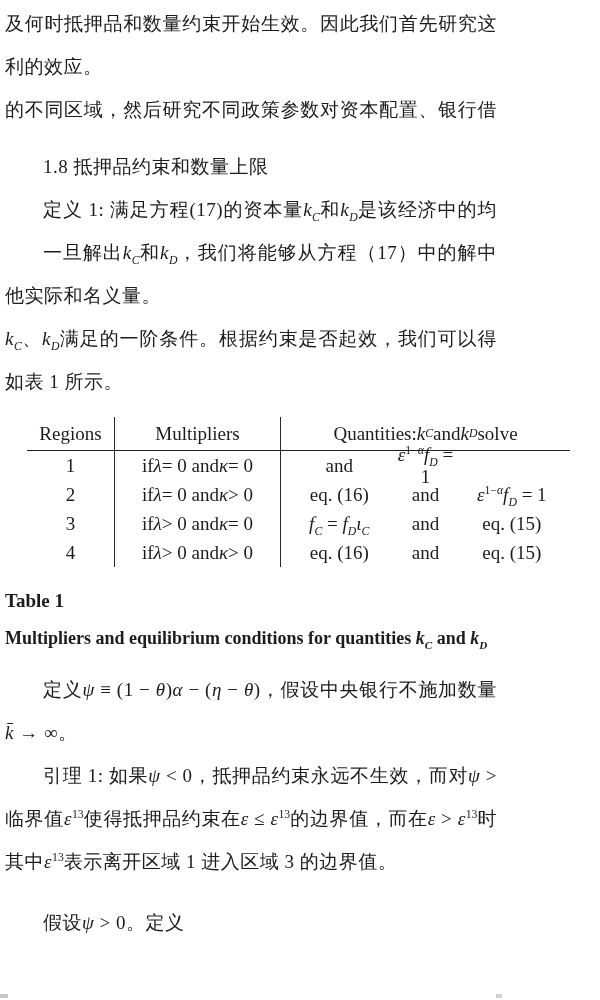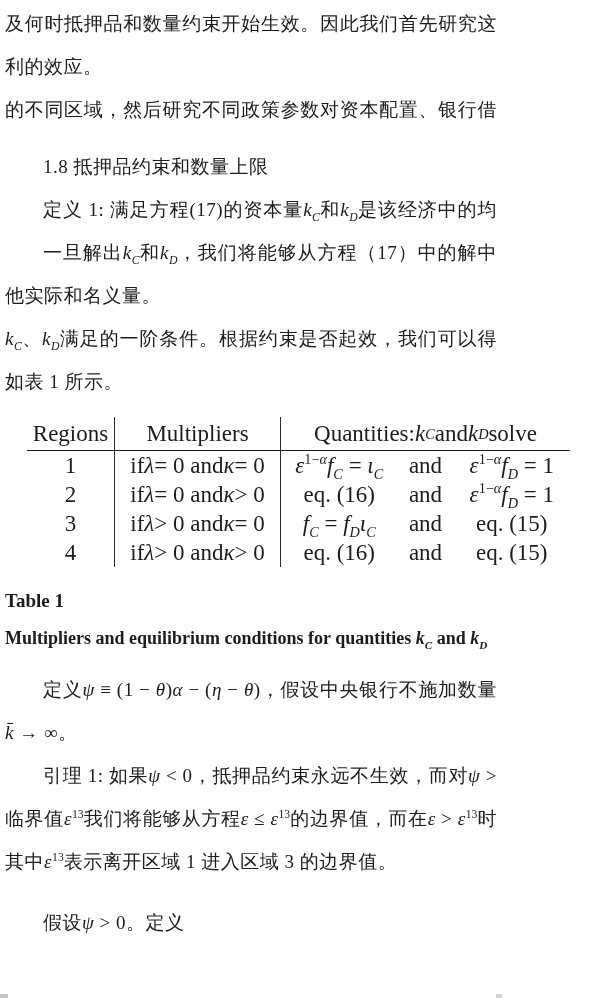--- a/index.html
+++ b/index.html
@@ -26,21 +26,21 @@
   .it { font-style: italic; }
   sub, sup { font-size: 0.62em; line-height: 0; letter-spacing: 0; }
 
   
   .table1 {
     display: grid;
     grid-template-columns: 88px 166px 289px;
     grid-template-rows: 34px 29px 29px 29px 29px;
     width: 543px;
     margin: 14px 0 4px 22px;
-    font-size: 23px;
+    font-size: 19px;
     letter-spacing: 0;
   }
   .tc { display: flex; align-items: center; justify-content: center; }
   .vr { border-right: 1.5px solid #2a2a2a; }
   .hb { border-bottom: 1.5px solid #1e1e1e; }
   .qgrid {
     display: grid;
     grid-template-columns: 1fr 56px 1fr;
     width: 100%;
     align-items: center;
@@ -101,21 +101,20 @@
     <div class="tc vr">1</div>
     <div class="tc vr">
         <span>if </span>
         <span class="it">λ</span>
         <span> = 0 and </span>
         <span class="it">κ</span>
         <span> = 0</span>
       </div>
     <div class="tc">
       <div class="qgrid">
-        <span><span class="it">ε</span><sup>1−</sup><sup class="it">α</sup><span class="it">f</span><sub class="it">C</sub><span> = </span><span class="it">ι</span><sub class="it">C</sub></span>
         <span>and</span>
         <span><span class="it">ε</span><sup>1−</sup><sup class="it">α</sup><span class="it">f</span><sub class="it">D</sub><span> = 1</span></span>
       </div>
     </div>
 
     <div class="tc vr">2</div>
     <div class="tc vr">
         <span>if </span>
         <span class="it">λ</span>
         <span> = 0 and </span>
@@ -165,20 +164,20 @@
 
   <div class="caption">
     <div class="cap-t1">Table 1</div>
     <div class="cap-t2"><span>Multipliers and equilibrium conditions for quantities </span><span class="it">k</span><sub class="it">C</sub><span> and </span><span class="it">k</span><sub class="it">D</sub></div>
   </div>
 
   <div class="cn indent full mt18"><span>定义</span><span class="it">ψ</span><span> ≡ (1 − </span><span class="it">θ</span><span>)</span><span class="it">α</span><span> − (</span><span class="it">η</span><span> − </span><span class="it">θ</span><span>)，假设中央银行不施加数量约束，即</span></div>
   <div class="cn"><span class="it">k̄</span><span> → ∞。</span></div>
 
   <div class="cn indent full"><span>引理 1: 如果</span><span class="it">ψ</span><span> &lt; 0，抵押品约束永远不生效，而对</span><span class="it">ψ</span><span> &gt; 0，存在</span></div>
-  <div class="cn full"><span>临界值</span><span class="it">ε</span><sup>13</sup><span>我们将能够从方程</span><span class="it">ε</span><span> ≤ </span><span class="it">ε</span><sup>13</sup><span>的边界值，而在</span><span class="it">ε</span><span> &gt; </span><span class="it">ε</span><sup>13</sup><span>时生效，</span></div>
+  <div class="cn full"><span>临界值</span><span class="it">ε</span><sup>13</sup><span>使得抵押品约束在</span><span class="it">ε</span><span> ≤ </span><span class="it">ε</span><sup>13</sup><span>的边界值，而在</span><span class="it">ε</span><span> &gt; </span><span class="it">ε</span><sup>13</sup><span>时生效，</span></div>
   <div class="cn"><span>其中</span><span class="it">ε</span><sup>13</sup><span>表示离开区域 1 进入区域 3 的边界值。</span></div>
 
   <div class="cn indent mt18"><span>假设</span><span class="it">ψ</span><span> &gt; 0。定义</span></div>
 
   <div class="edge-mark-left"></div>
   <div class="edge-mark-right"></div>
 </div>
 
 </body></html>

